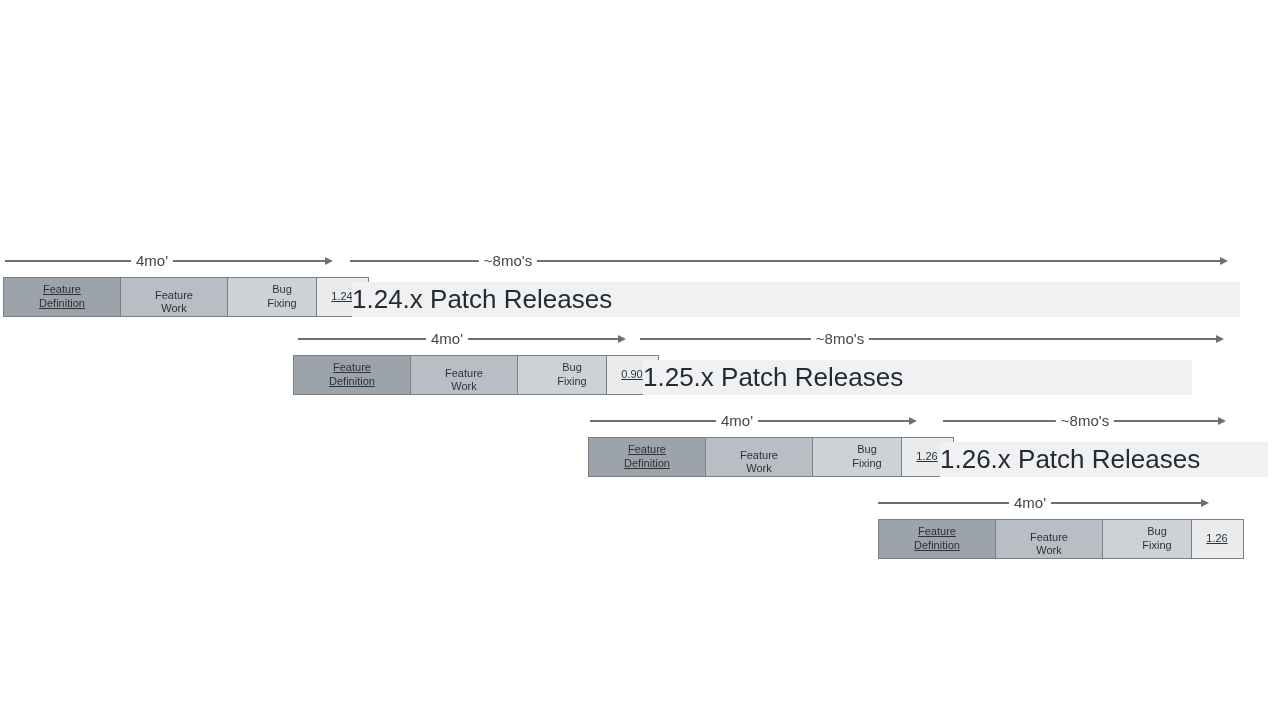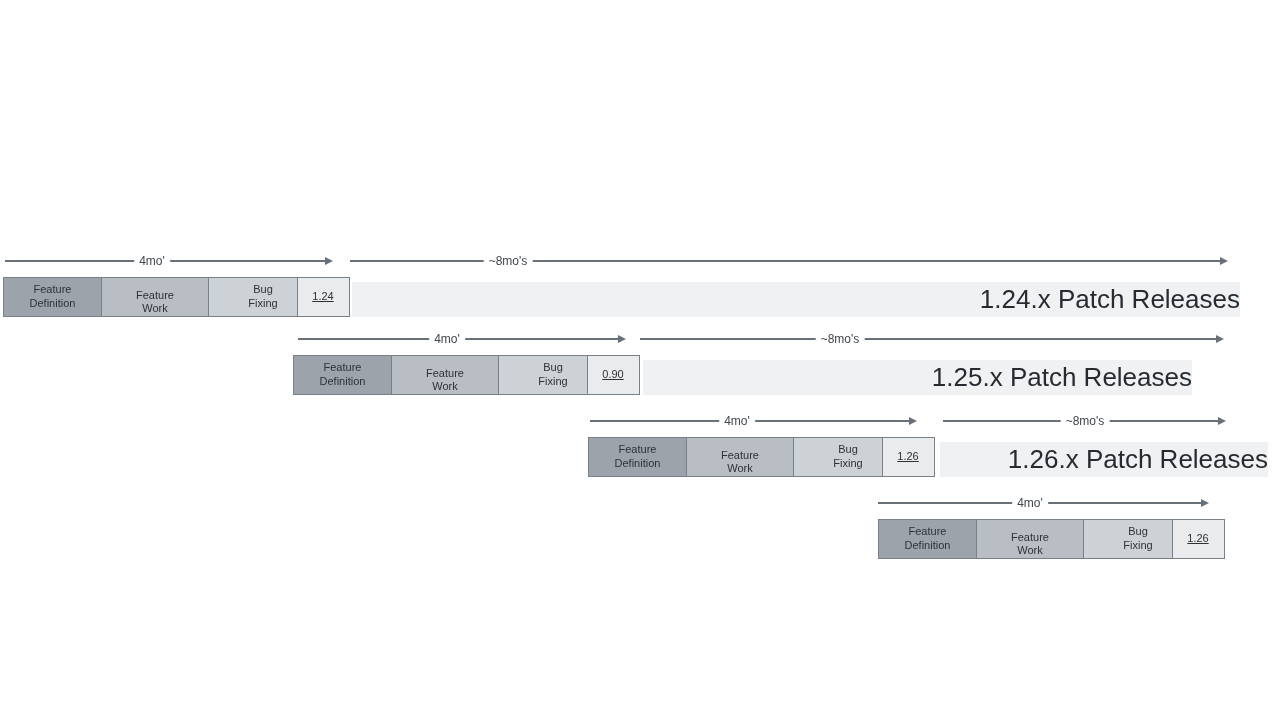--- a/index.html
+++ b/index.html
@@ -20,35 +20,35 @@
   .box {
     box-sizing: border-box;
     border: 1.5px solid var(--box-border, #798087);
     display: flex; align-items: center; justify-content: center;
     text-align: center;
     font-size: 11px; line-height: 1.25;
     color: var(--box-text, #2d3237);
   }
   .box + .box { margin-left: -1.5px; }
   .box .wrap2 { width: min-content; }
-  .box.fd  { width: 99px;  background: var(--feature-definition-fill, #9ca3ab); }
+  .box.fd  { width: 118px;  background: var(--feature-definition-fill, #9ca3ab); text-decoration: underline; }
   .box.fw  { width: 109px; background: var(--feature-work-fill, #b8bec4); align-items: flex-end; }
   .box.bf  { width: 90px;  background: var(--bug-fixing-fill, #cdd2d6); padding-left: 20px; }
   .box.ver { width: 53px;  background: var(--version-fill, #e9ebec); text-decoration: underline; }
 
   .r1 .boxes { left: 3px;   top: 277px; }
   .r2 .boxes { left: 293px; top: 355px; }
   .r3 .boxes { left: 588px; top: 437px; }
   .r4 .boxes { left: 878px; top: 519px; }
 
   
   .patchbar {
     position: absolute; height: 35px;
     background: var(--patch-bar-fill, #f0f1f2);
-    display: flex; align-items: center; justify-content: flex-end;
+    display: flex; align-items: center; justify-content: flex-start;
     font-size: 26px;
     color: var(--patch-text, #262b31);
     white-space: nowrap;
   }
   .r1 .patchbar { left: 352px; top: 282px; width: 888px; }
   .r2 .patchbar { left: 643px; top: 360px; width: 549px; }
   .r3 .patchbar { left: 940px; top: 442px; width: 328px; }
 
   
   .arrow { position: absolute; height: 2px; background: var(--arrow, #68717a); }
@@ -57,21 +57,21 @@
     width: 0; height: 0;
     border-left: 8px solid var(--arrow, #68717a);
     border-top: 4px solid transparent;
     border-bottom: 4px solid transparent;
   }
   .arrow .lbl {
     position: absolute; top: -6px;
     transform: translateX(-50%);
     background: var(--background, #ffffff);
     padding: 0 5px;
-    font-size: 12px; line-height: 14px;
+    font-size: 15px; line-height: 14px;
     color: var(--duration-text, #40474d);
     white-space: nowrap;
   }
   .r1 .a1 { left: 5px;   top: 260px; width: 326px; }
   .r1 .a1 .lbl { left: 147px; }
   .r1 .a2 { left: 350px; top: 260px; width: 876px; }
   .r1 .a2 .lbl { left: 158px; }
   .r2 .a1 { left: 298px; top: 338px; width: 326px; }
   .r2 .a1 .lbl { left: 149px; }
   .r2 .a2 { left: 640px; top: 338px; width: 582px; }

